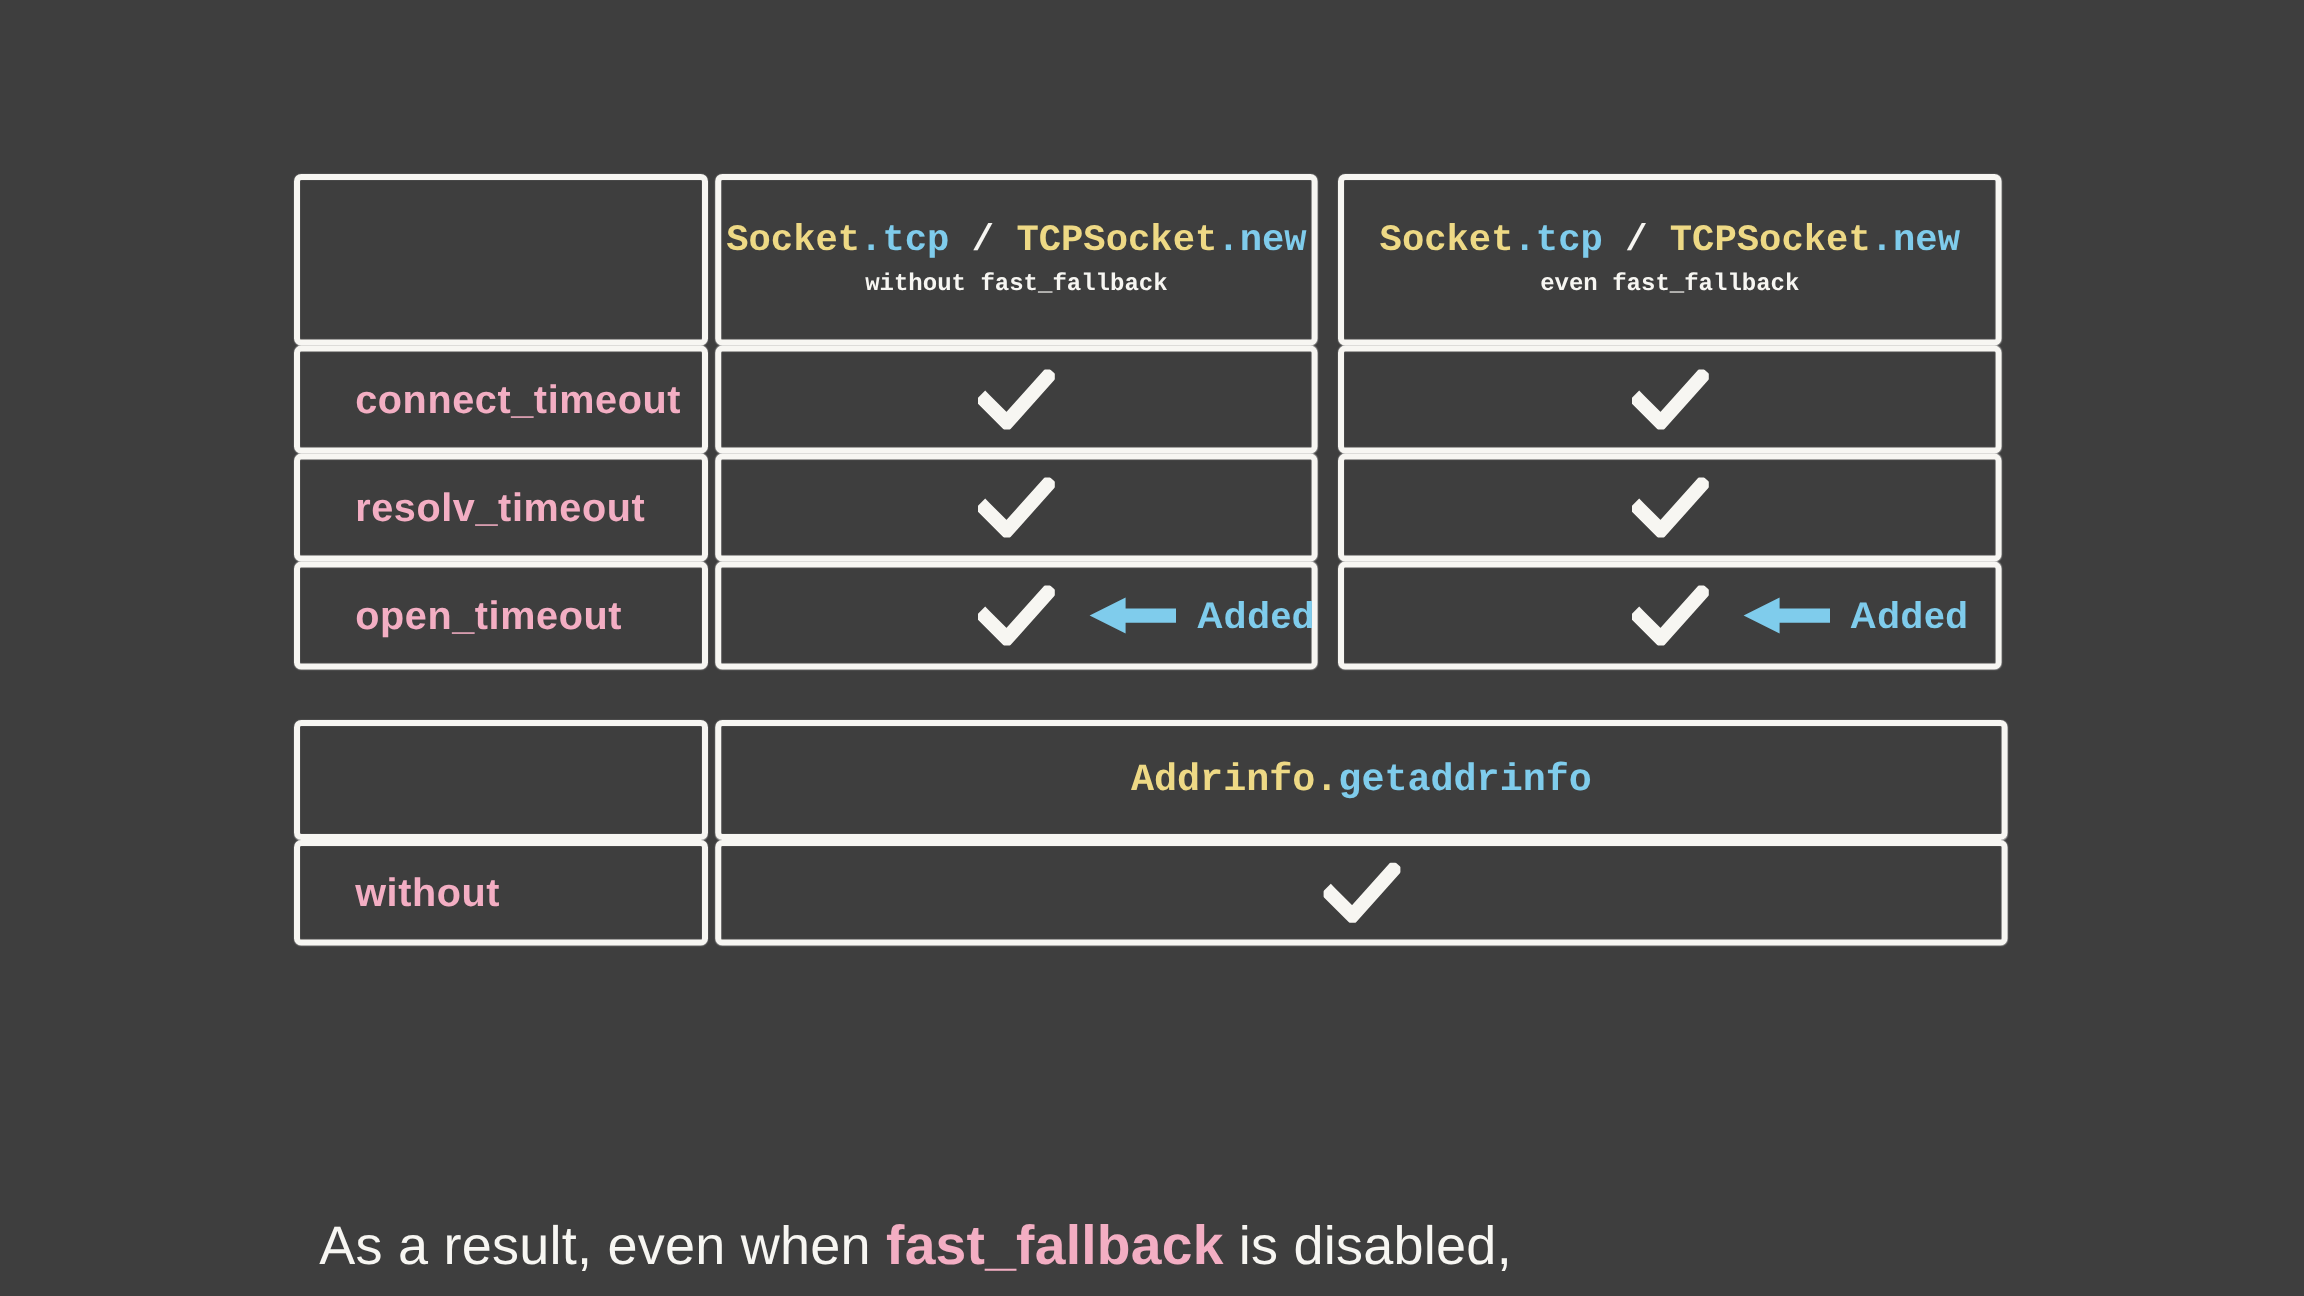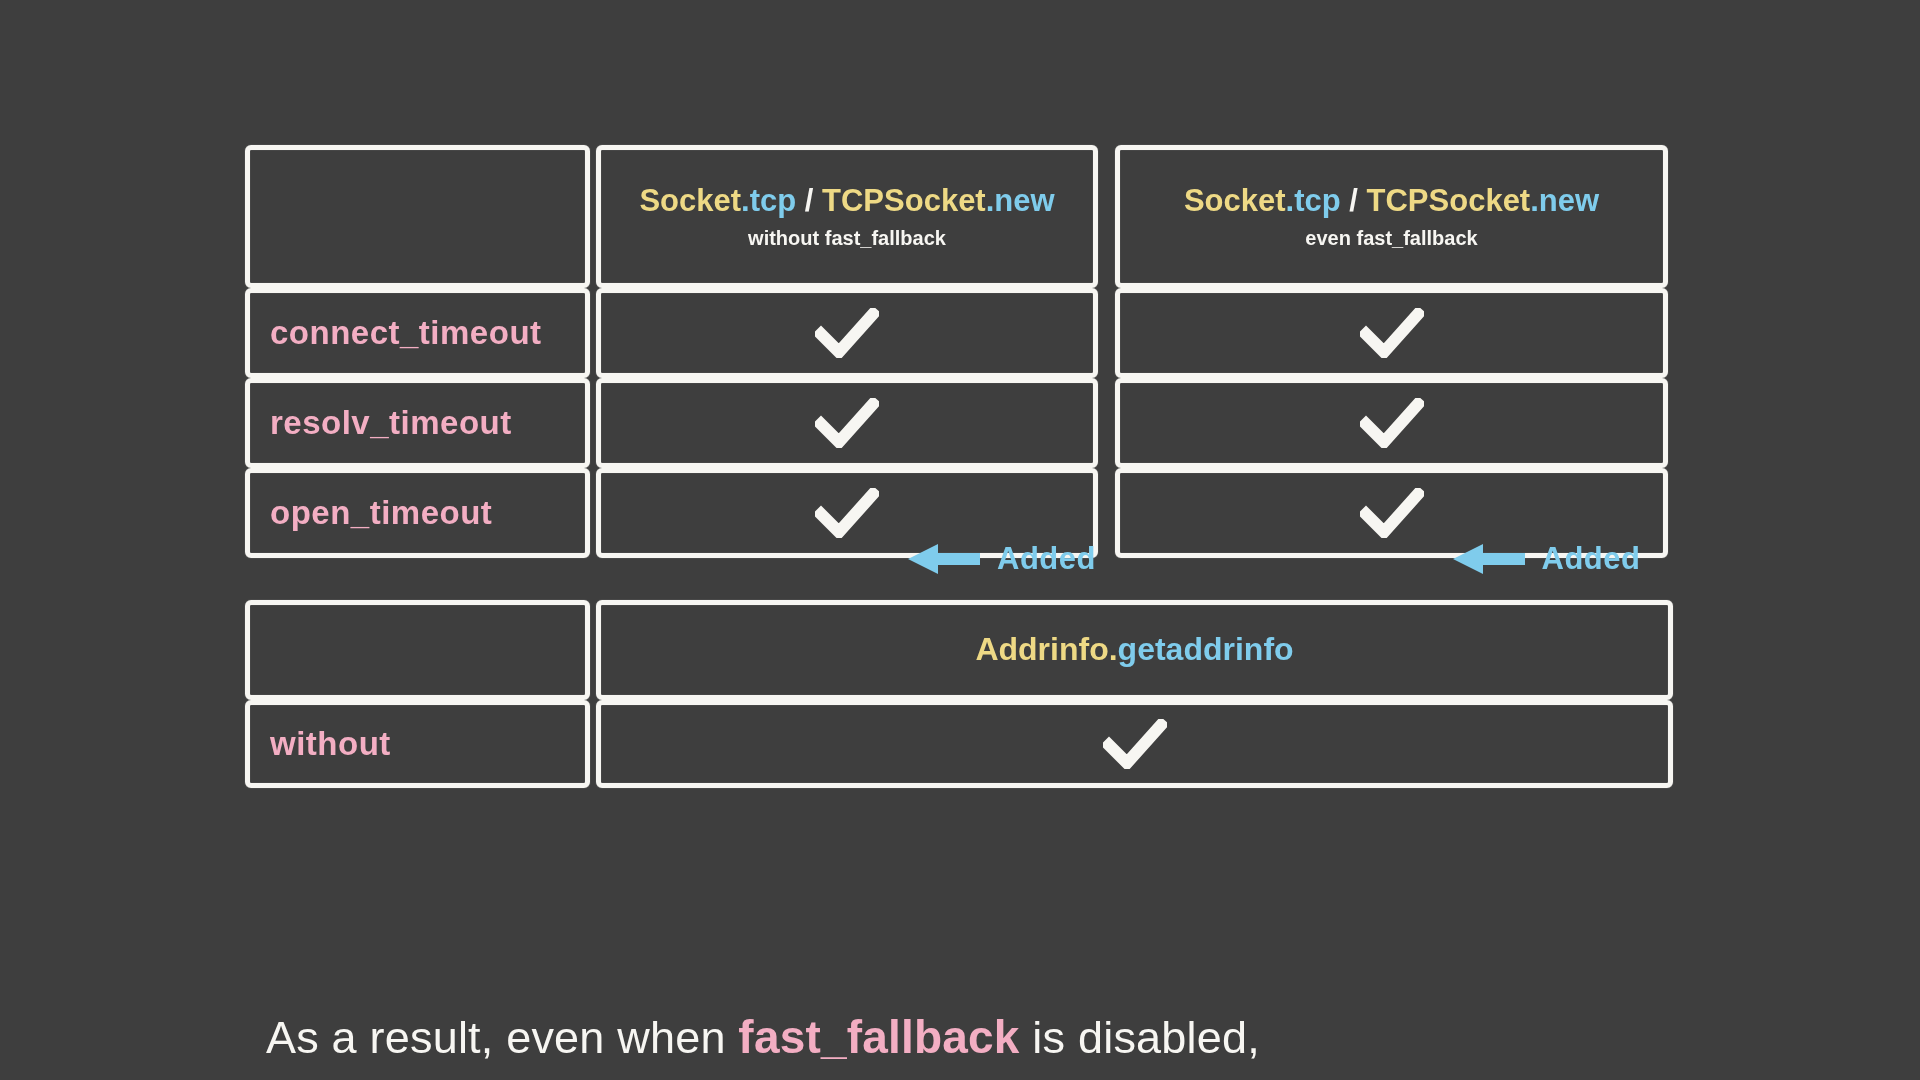--- a/index.html
+++ b/index.html
@@ -37,29 +37,29 @@
     align-items: center;
     justify-content: center;
   }
   .w-label { width: 345px; margin-right: 6px; }
   .w-col2  { width: 502px; margin-right: 17px; }
   .w-col3  { width: 553px; }
   .w-wide  { width: 1077px; }
 
   .label-cell {
     justify-content: flex-start;
-    padding-left: 20px;
+    padding-left: 46px;
     color: var(--pink);
     font-weight: bold;
     font-size: 33px;
     letter-spacing: 0.5px;
   }
 
   .head { flex-direction: column; justify-content: center; gap: 9px; }
-  .hline { white-space: pre-wrap; font-weight: bold; font-size: 31px; line-height: 1.1; }
+  .hline { white-space: pre-wrap; font-weight: bold; font-size: 31px; line-height: 1.1; font-family: Liberation Mono, monospace; }
   .hline.sub { color: var(--chalk); font-size: 20px; }
   .t2title { font-size: 32px; }
 
   .c-yellow { color: var(--yellow); }
   .c-blue   { color: var(--blue); }
   .c-white  { color: var(--chalk); }
   .c-pink   { color: var(--pink); font-weight: bold; }
 
   .check { color: var(--chalk); display: block; }
 
@@ -67,21 +67,20 @@
     position: absolute;
     top: 50%;
     left: 50%;
     transform: translateY(-50%);
     margin-left: 58px;
     display: flex;
     align-items: flex-start;
     gap: 14px;
     color: var(--blue);
     white-space: nowrap;
-    margin-top: 46px;
   }
   .added-label { font-weight: bold; font-size: 31px; letter-spacing: 0.5px; }
   .arrow { display: block; }
 
   .conclusion {
     position: absolute;
     left: 266px;
     top: 812px;
     font-size: 45px;
     line-height: 90px;

